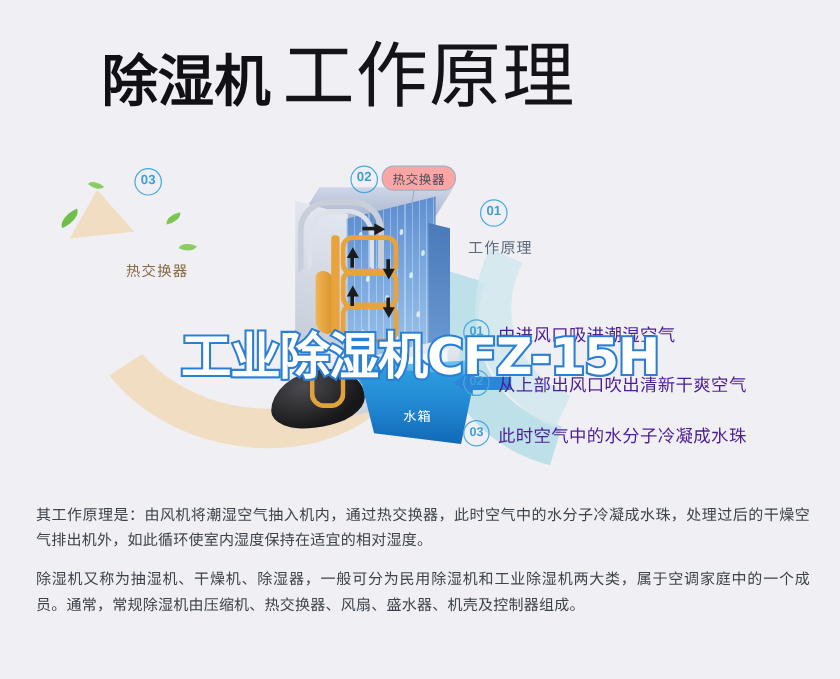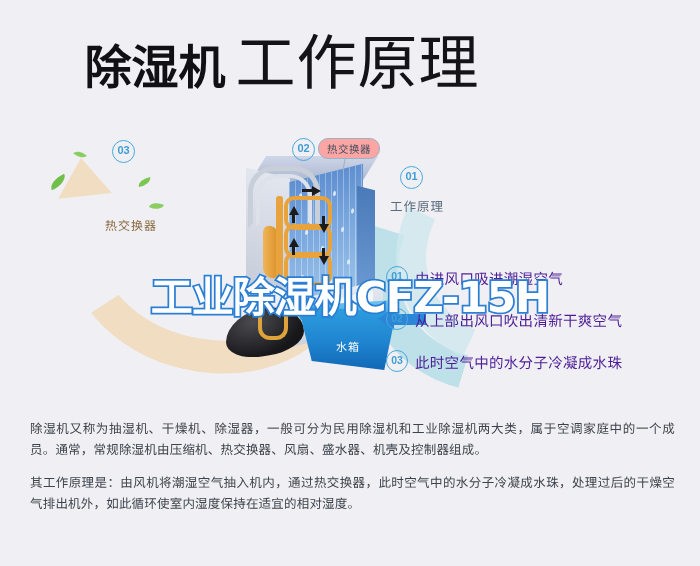--- a/index.html
+++ b/index.html
@@ -525,17 +525,17 @@
     </div>
     <div class="step-row">
       <div class="step-badge">03</div>
       <div class="step-text">此时空气中的水分子冷凝成水珠</div>
     </div>
   </div>
 
   <div id="watermark">工业除湿机CFZ-15H</div>
 
   <div id="copy">
+    <p class="copy-para">其工作原理是：由风机将潮湿空气抽入机内，通过热交换器，此时空气中的水分子冷凝成水珠，处理过后的干燥空气排出机外，如此循环使室内湿度保持在适宜的相对湿度。</p>
     <p class="copy-para">除湿机又称为抽湿机、干燥机、除湿器，一般可分为民用除湿机和工业除湿机两大类，属于空调家庭中的一个成员。通常，常规除湿机由压缩机、热交换器、风扇、盛水器、机壳及控制器组成。</p>
-    <p class="copy-para">其工作原理是：由风机将潮湿空气抽入机内，通过热交换器，此时空气中的水分子冷凝成水珠，处理过后的干燥空气排出机外，如此循环使室内湿度保持在适宜的相对湿度。</p>
   </div>
 
 </div>
 
 </body></html>

